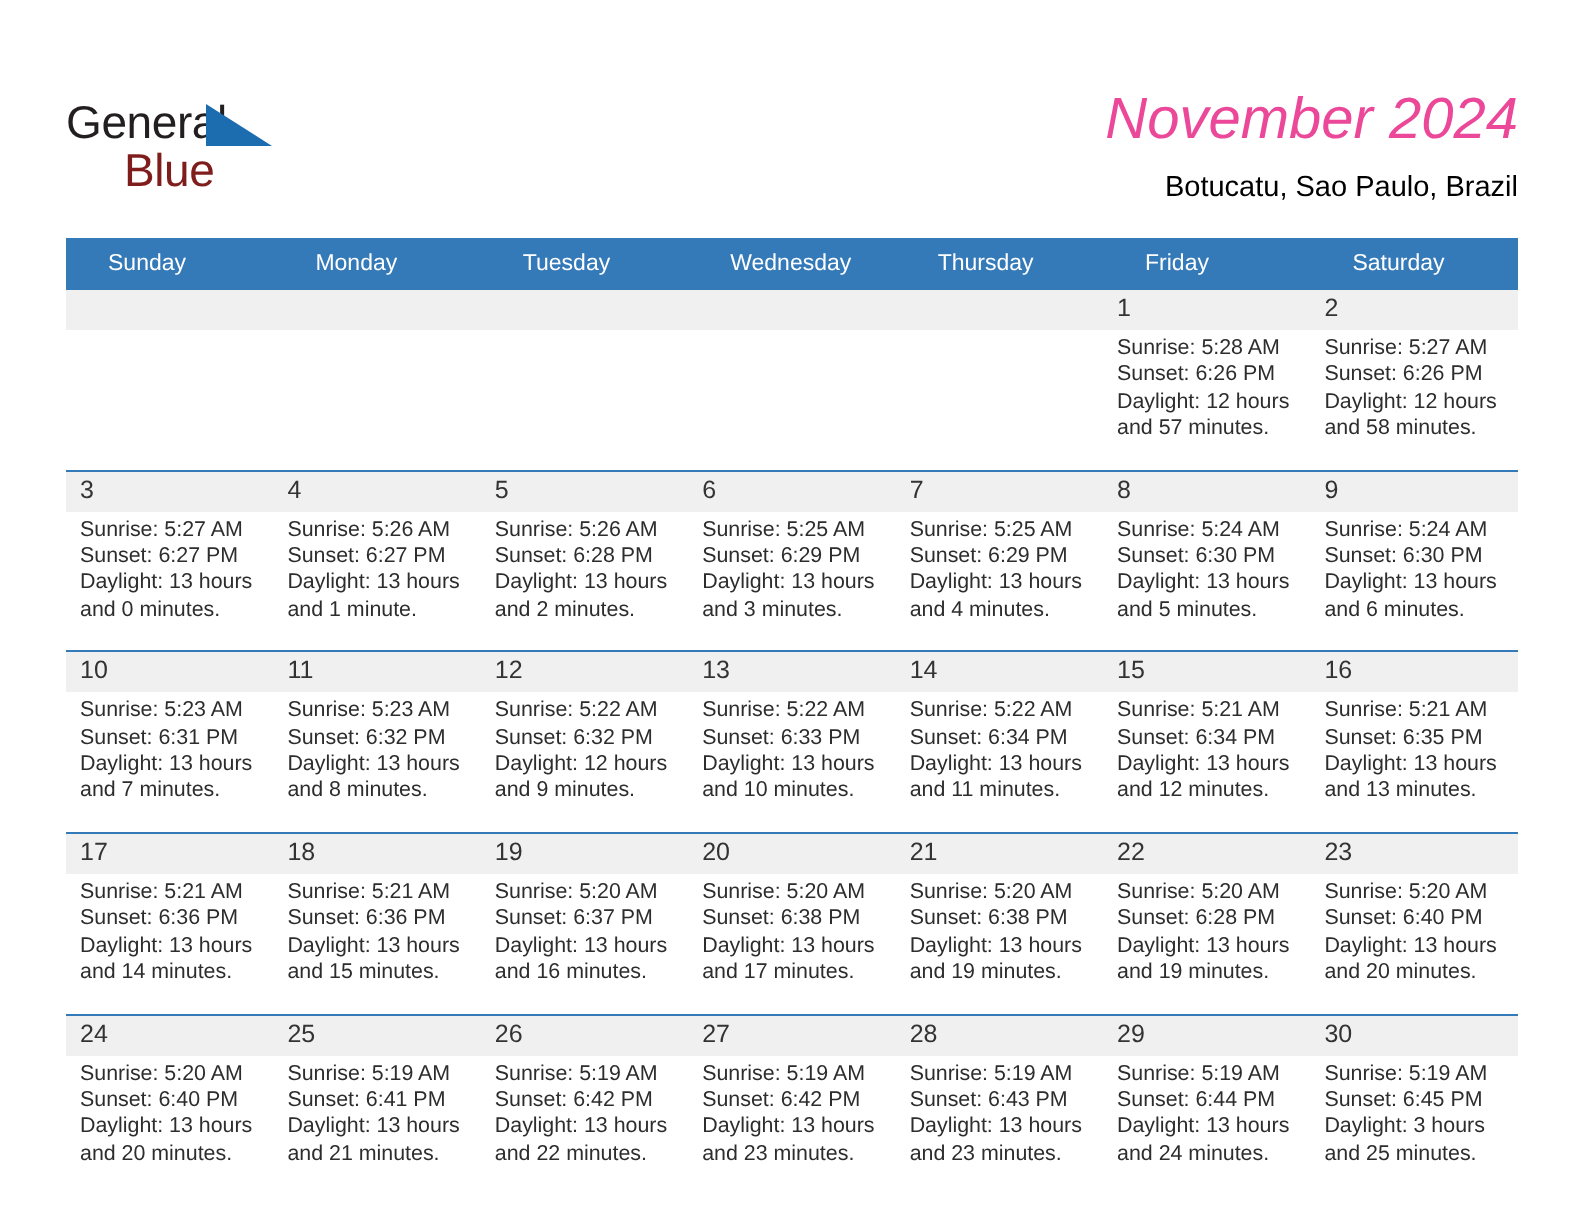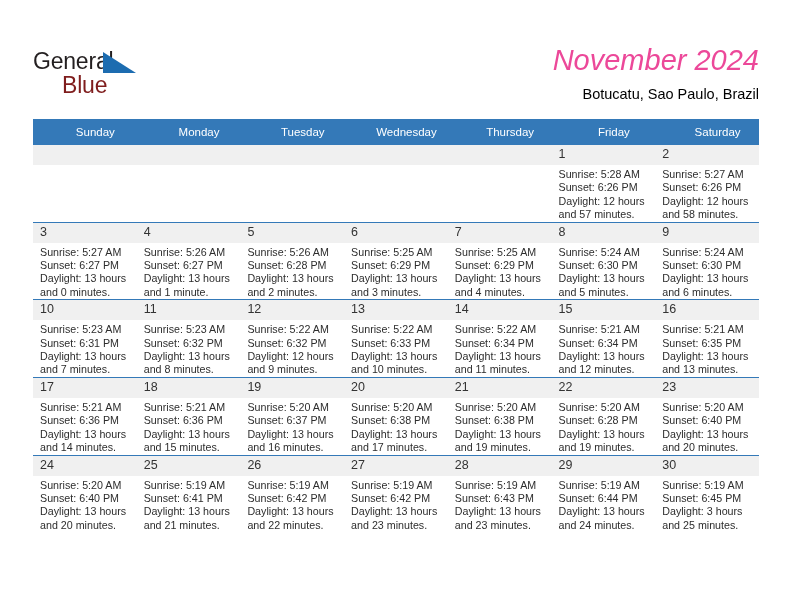--- a/index.html
+++ b/index.html
@@ -90,21 +90,21 @@
     top: 104px;
     width: 726px;
     border-collapse: collapse;
     table-layout: fixed;
   }
   .calendar th {
     background: #3479b8;
     color: #ffffff;
     font-size: 11.5px;
     font-weight: normal;
-    text-align: center;
+    text-align: left;
     padding: 5px 0 5px 21px;
     height: 15px;
     border: none;
   }
   .calendar td {
     width: 103.7px;
     height: 74px;
     vertical-align: top;
     padding: 0;
     border-top: 1px solid #3479b8;
@@ -121,21 +121,21 @@
     font-size: 12.5px;
     color: #333333;
     padding: 2px 0 3px 7px;
     height: 15px;
     line-height: 15px;
   }
   .daynum.empty {
     color: transparent;
   }
   .info {
-    padding: 3px 6px 0 7px;
+    padding: 3px 6px 13px 7px;
     font-size: 10.7px;
     line-height: 13.4px;
     color: #2d2d2d;
   }
   .info div {
     white-space: nowrap;
   }
   .info .dl {
     white-space: normal;
   }

